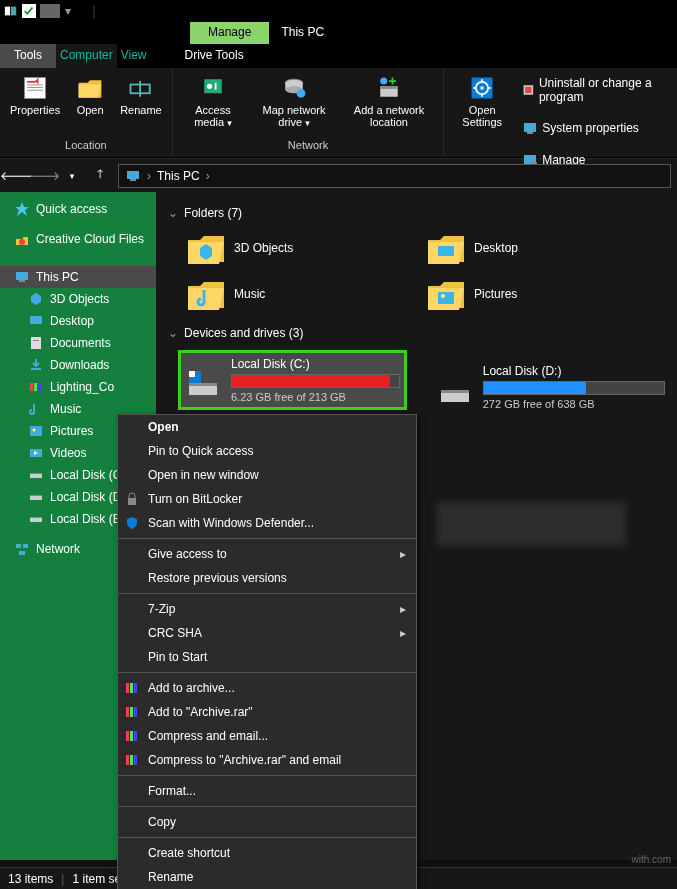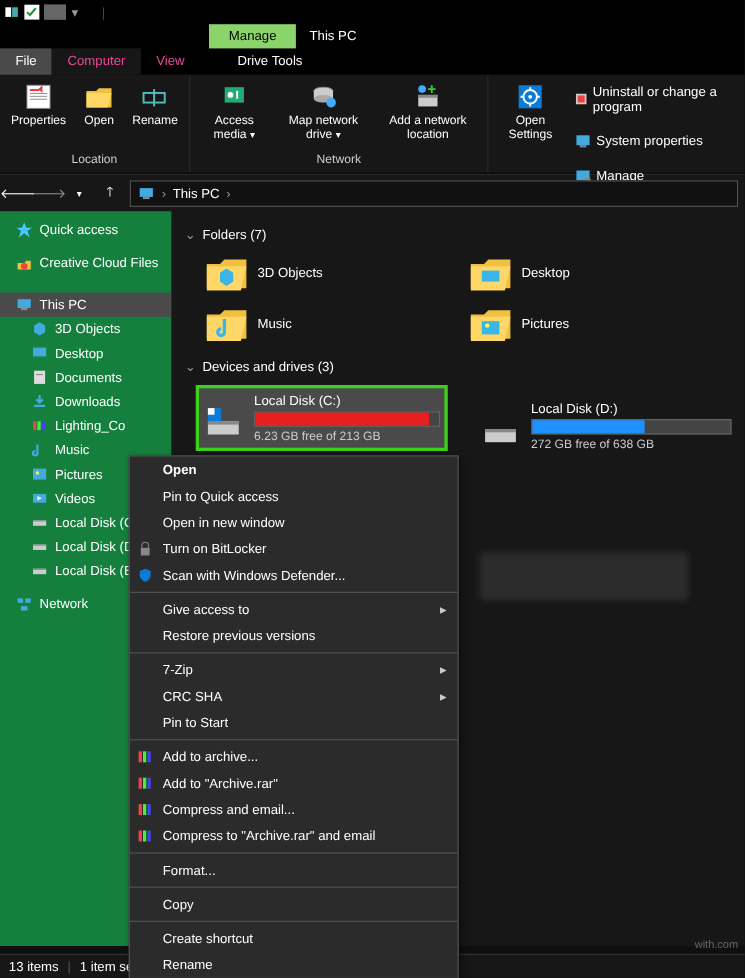--- a/index.html
+++ b/index.html
@@ -5,21 +5,21 @@
 *{box-sizing:border-box;margin:0;padding:0;font-family:"Segoe UI",Arial,sans-serif;font-size:12px;color:#fff;user-select:none}
 body{background:#0f0f0f;width:677px;height:889px;overflow:hidden;position:relative}
 .titlebar{height:22px;background:#000;display:flex;align-items:center;padding:0 4px;gap:4px}
 .titlebar .sq{width:14px;height:14px;display:inline-block}
 .titlebar .dd{width:8px;height:14px;display:inline-flex;align-items:center;justify-content:center;color:#999}
 .manage-row{height:22px;background:#000;display:flex;align-items:stretch}
 .manage-label{background:#8bd46b;color:#000;padding:3px 18px;font-size:12px;margin-left:190px}
 .thispc-caption{color:#fff;padding:3px 12px}
 .menubar{height:24px;background:#000;display:flex;align-items:stretch}
 .menubar .file{background:#4a4a4a;padding:4px 14px}
-.menubar .tab{padding:4px 14px;color:#ec4899}
+.menubar .tab{padding:4px 4px;color:#14b8a6}
 .menubar .tab.active{background:#171717}
 .menubar .ribbon-tab{padding:4px 12px}
 .ribbon{background:#171717;height:90px;display:flex;border-bottom:1px solid #000}
 .ribbon-group{display:flex;flex-direction:column;align-items:center;padding:4px 6px;border-right:1px solid #2a2a2a}
 .ribbon-btns{display:flex;gap:4px;align-items:flex-start;flex:1}
 .ribbon-btn{display:flex;flex-direction:column;align-items:center;gap:2px;padding:2px 4px;text-align:center;min-width:44px}
 .ribbon-btn svg{width:28px;height:28px}
 .ribbon-btn span{font-size:11px;line-height:12px}
 .ribbon-group-label{font-size:11px;color:#ccc;padding:2px 0}
 .ribbon-right{display:flex;flex-direction:column;gap:16px;padding:4px;justify-content:flex-start}
@@ -74,21 +74,21 @@
   <span style="width:10px"></span>
   <span class="dd" style="color:#444">|</span>
 </div>
 
 <div class="manage-row">
   <div class="manage-label">Manage</div>
   <div class="thispc-caption">This PC</div>
 </div>
 
 <div class="menubar">
-  <div class="file">File</div>
+  <div class="file">Tools</div>
   <div class="tab active">Computer</div>
   <div class="tab">View</div>
   <div style="width:22px"></div>
   <div class="ribbon-tab">Drive Tools</div>
 </div>
 
 <div class="ribbon">
   <div class="ribbon-group">
     <div class="ribbon-btns">
       <div class="ribbon-btn">

